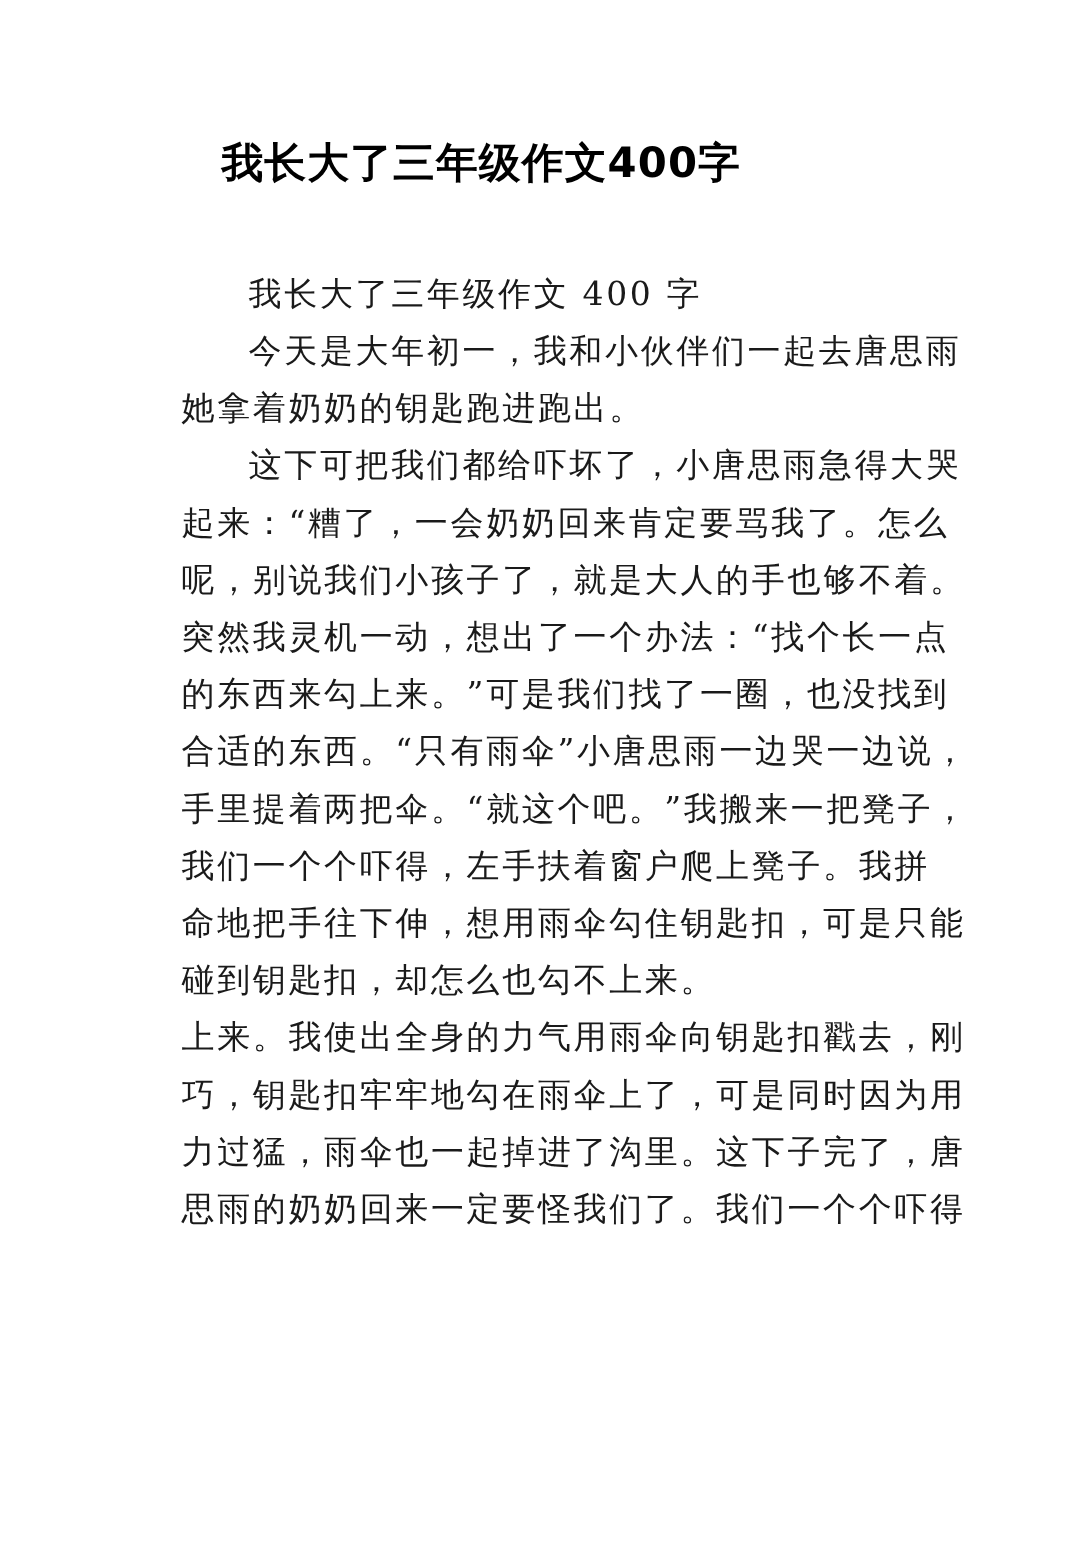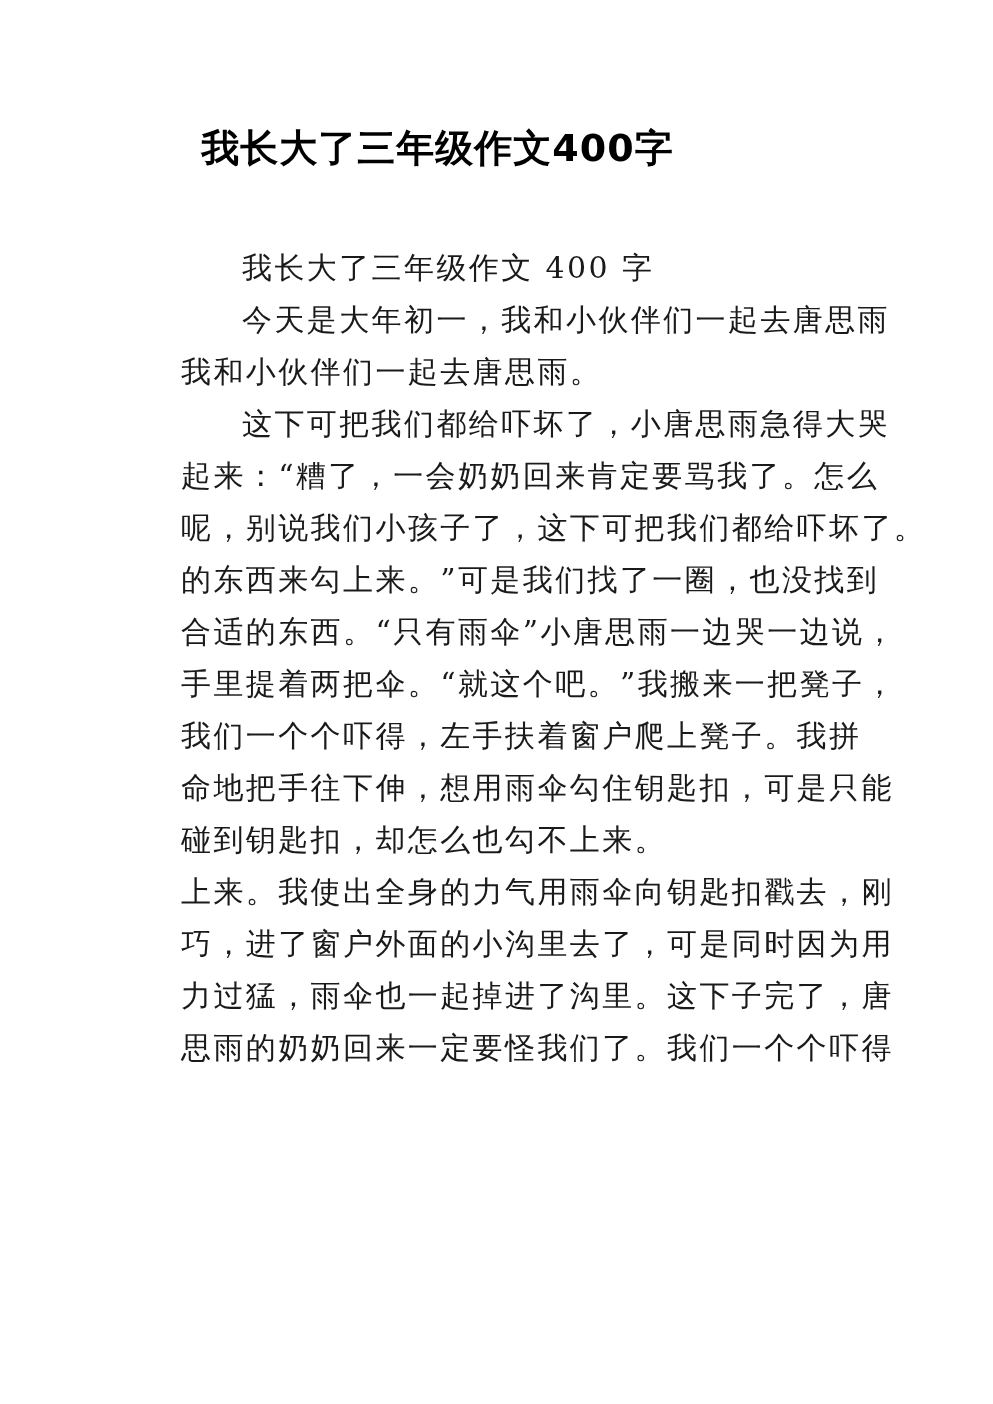--- a/index.html
+++ b/index.html
@@ -3,38 +3,39 @@
 <meta charset="utf-8">
 <style>
   html, body { margin: 0; padding: 0; background: #ffffff; }
   body { width: 993px; height: 1404px; position: relative; overflow: hidden;
          font-family: "DejaVu Serif", "Liberation Serif", serif; color: #111; }
   .title { position: absolute; top: 118px; left: 0; width: 875px; text-align: center;
            font-family: "DejaVu Sans", "Liberation Sans", sans-serif; font-weight: bold;
            font-size: 38px; line-height: 60px; color: #000; letter-spacing: 1px; }
   .body { position: absolute; top: 242px; left: 165px; width: 665px; }
   .line { height: 52px; line-height: 52px; font-size: 30px; white-space: nowrap;
-          letter-spacing: 2.4px; color: #1a1a1a; margin-left: 16px; }
+          letter-spacing: 2.4px; color: #1a1a1a; }
   .line.indent { padding-left: 61px; }
 </style>
 </head>
 <body>
 
 <div class="title">我长大了三年级作文400字</div>
 
 <div class="body">
   <div class="line indent">我长大了三年级作文 400 字</div>
   <div class="line indent">今天是大年初一，我和小伙伴们一起去唐思雨</div>
-  <div class="line">我和小伙伴们一起去唐思雨。</div>
+  <div class="line">她拿着奶奶的钥匙跑进跑出。</div>
   <div class="line indent">这下可把我们都给吓坏了，小唐思雨急得大哭</div>
   <div class="line">起来：“糟了，一会奶奶回来肯定要骂我了。怎么</div>
-  <div class="line">呢，别说我们小孩子了，这下可把我们都给吓坏了。</div>
+  <div class="line">呢，别说我们小孩子了，就是大人的手也够不着。</div>
+  <div class="line">突然我灵机一动，想出了一个办法：“找个长一点</div>
   <div class="line">的东西来勾上来。”可是我们找了一圈，也没找到</div>
   <div class="line">合适的东西。“只有雨伞”小唐思雨一边哭一边说，</div>
   <div class="line">手里提着两把伞。“就这个吧。”我搬来一把凳子，</div>
   <div class="line">我们一个个吓得，左手扶着窗户爬上凳子。我拼</div>
   <div class="line">命地把手往下伸，想用雨伞勾住钥匙扣，可是只能</div>
   <div class="line">碰到钥匙扣，却怎么也勾不上来。</div>
   <div class="line">上来。我使出全身的力气用雨伞向钥匙扣戳去，刚</div>
-  <div class="line">巧，进了窗户外面的小沟里去了，可是同时因为用</div>
+  <div class="line">巧，钥匙扣牢牢地勾在雨伞上了，可是同时因为用</div>
   <div class="line">力过猛，雨伞也一起掉进了沟里。这下子完了，唐</div>
   <div class="line">思雨的奶奶回来一定要怪我们了。我们一个个吓得</div>
 </div>
 
 </body></html>

